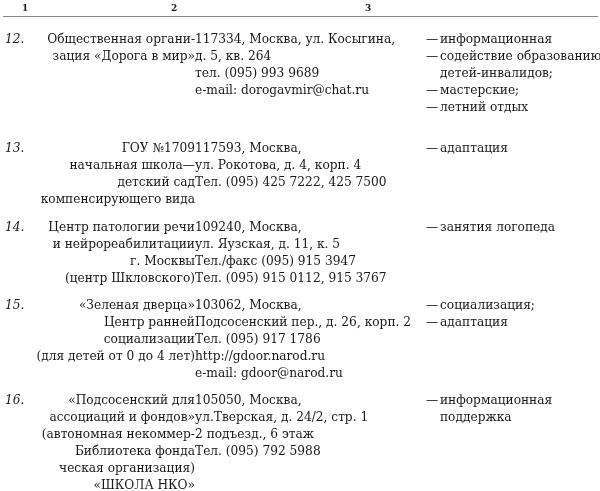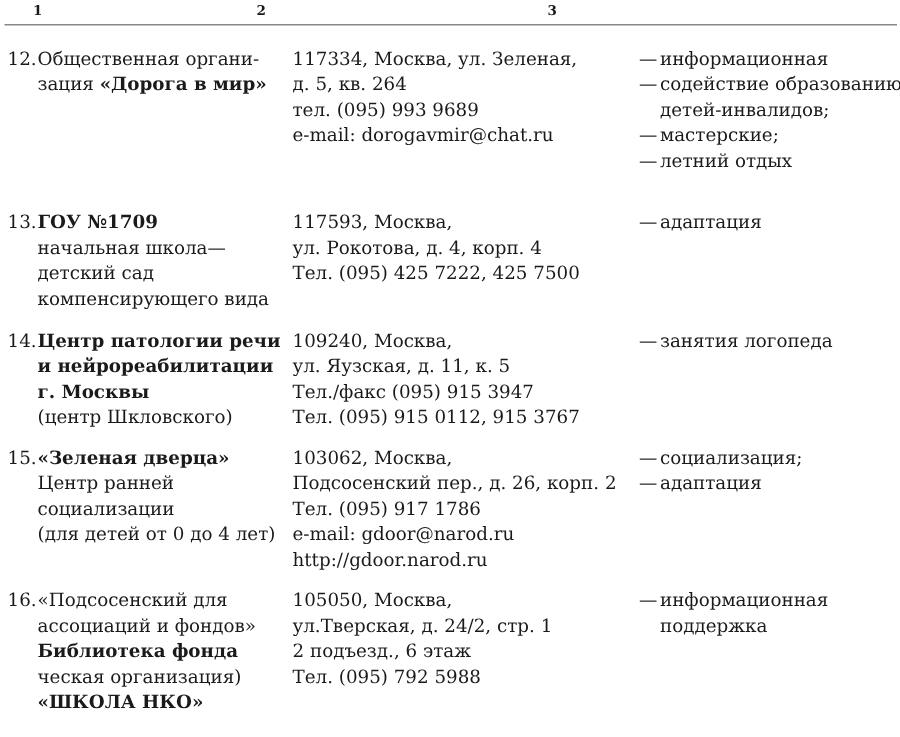--- a/index.html
+++ b/index.html
@@ -13,49 +13,49 @@
       border-bottom: 1px solid #888;
       font-size: 9px; font-weight: bold;
     }
     .header span { position: absolute; top: 3px; }
     .h1 { left: 19px; }
     .h2 { left: 168px; }
     .h3 { left: 362px; }
 
     .row { position: absolute; left: 0; width: 600px; font-size: 12.2px; line-height: 17px; }
     .c1 { position: absolute; left: 5px; width: 190px; }
-    .c1 .num { position: absolute; left: 0; top: 0; }
-    .c1 .txt { position: absolute; left: 20px; width: 170px; white-space: nowrap; }
+    .c1 .num { position: absolute; left: 0; top: 0; font-style: italic; }
+    .c1 .txt { position: absolute; left: 20px; width: 170px; white-space: nowrap; text-align: right; }
     .c2 { position: absolute; left: 195px; width: 215px; white-space: nowrap; }
     .c3 { position: absolute; left: 427px; width: 182px; }
     .c3 .item { position: relative; padding-left: 13px; white-space: nowrap; }
     .c3 .item::before { content: "\2014"; position: absolute; left: -1px; top: 0; }
     .c3 .cont { padding-left: 13px; white-space: nowrap; }
     .line { display: block; }
-    b, .bold { font-weight: bold; }
+    b, .bold { font-weight: normal; }
   </style>
 </head>
 <body>
 
 <div class="header">
   <span class="h1">1</span>
   <span class="h2">2</span>
   <span class="h3">3</span>
 </div>
 
 <div class="row" style="top:31px;">
   <div class="c1">
     <span class="num">12.</span>
     <div class="txt">
       <span class="line">Общественная органи-</span>
       <span class="line"><span>зация </span><b>«Дорога в мир»</b></span>
     </div>
   </div>
   <div class="c2">
-    <span class="line">117334, Москва, ул. Зеленая,</span>
+    <span class="line">117334, Москва, ул. Косыгина,</span>
     <span class="line">д. 5, кв. 264</span>
     <span class="line">тел. (095) 993 9689</span>
     <span class="line">e-mail: dorogavmir@chat.ru</span>
   </div>
   <div class="c3">
     <div class="item">информационная</div>
     <div class="item">содействие образованию</div>
     <div class="cont">детей-инвалидов;</div>
     <div class="item">мастерские;</div>
     <div class="item">летний отдых</div>
@@ -110,35 +110,36 @@
       <span class="line bold">«Зеленая дверца»</span>
       <span class="line">Центр ранней</span>
       <span class="line">социализации</span>
       <span class="line">(для детей от 0 до 4 лет)</span>
     </div>
   </div>
   <div class="c2">
     <span class="line">103062, Москва,</span>
     <span class="line">Подсосенский пер., д. 26, корп. 2</span>
     <span class="line">Тел. (095) 917 1786</span>
+    <span class="line">http://gdoor.narod.ru</span>
     <span class="line">e-mail: gdoor@narod.ru</span>
-    <span class="line">http://gdoor.narod.ru</span>
   </div>
   <div class="c3">
     <div class="item">социализация;</div>
     <div class="item">адаптация</div>
   </div>
 </div>
 
 <div class="row" style="top:392px;">
   <div class="c1">
     <span class="num">16.</span>
     <div class="txt">
       <span class="line">«Подсосенский для</span>
       <span class="line">ассоциаций и фондов»</span>
+      <span class="line">(автономная некоммер-</span>
       <span class="line bold">Библиотека фонда</span>
       <span class="line">ческая организация)</span>
       <span class="line bold">«ШКОЛА НКО»</span>
     </div>
   </div>
   <div class="c2">
     <span class="line">105050, Москва,</span>
     <span class="line">ул.Тверская, д. 24/2, стр. 1</span>
     <span class="line">2 подъезд., 6 этаж</span>
     <span class="line">Тел. (095) 792 5988</span>

